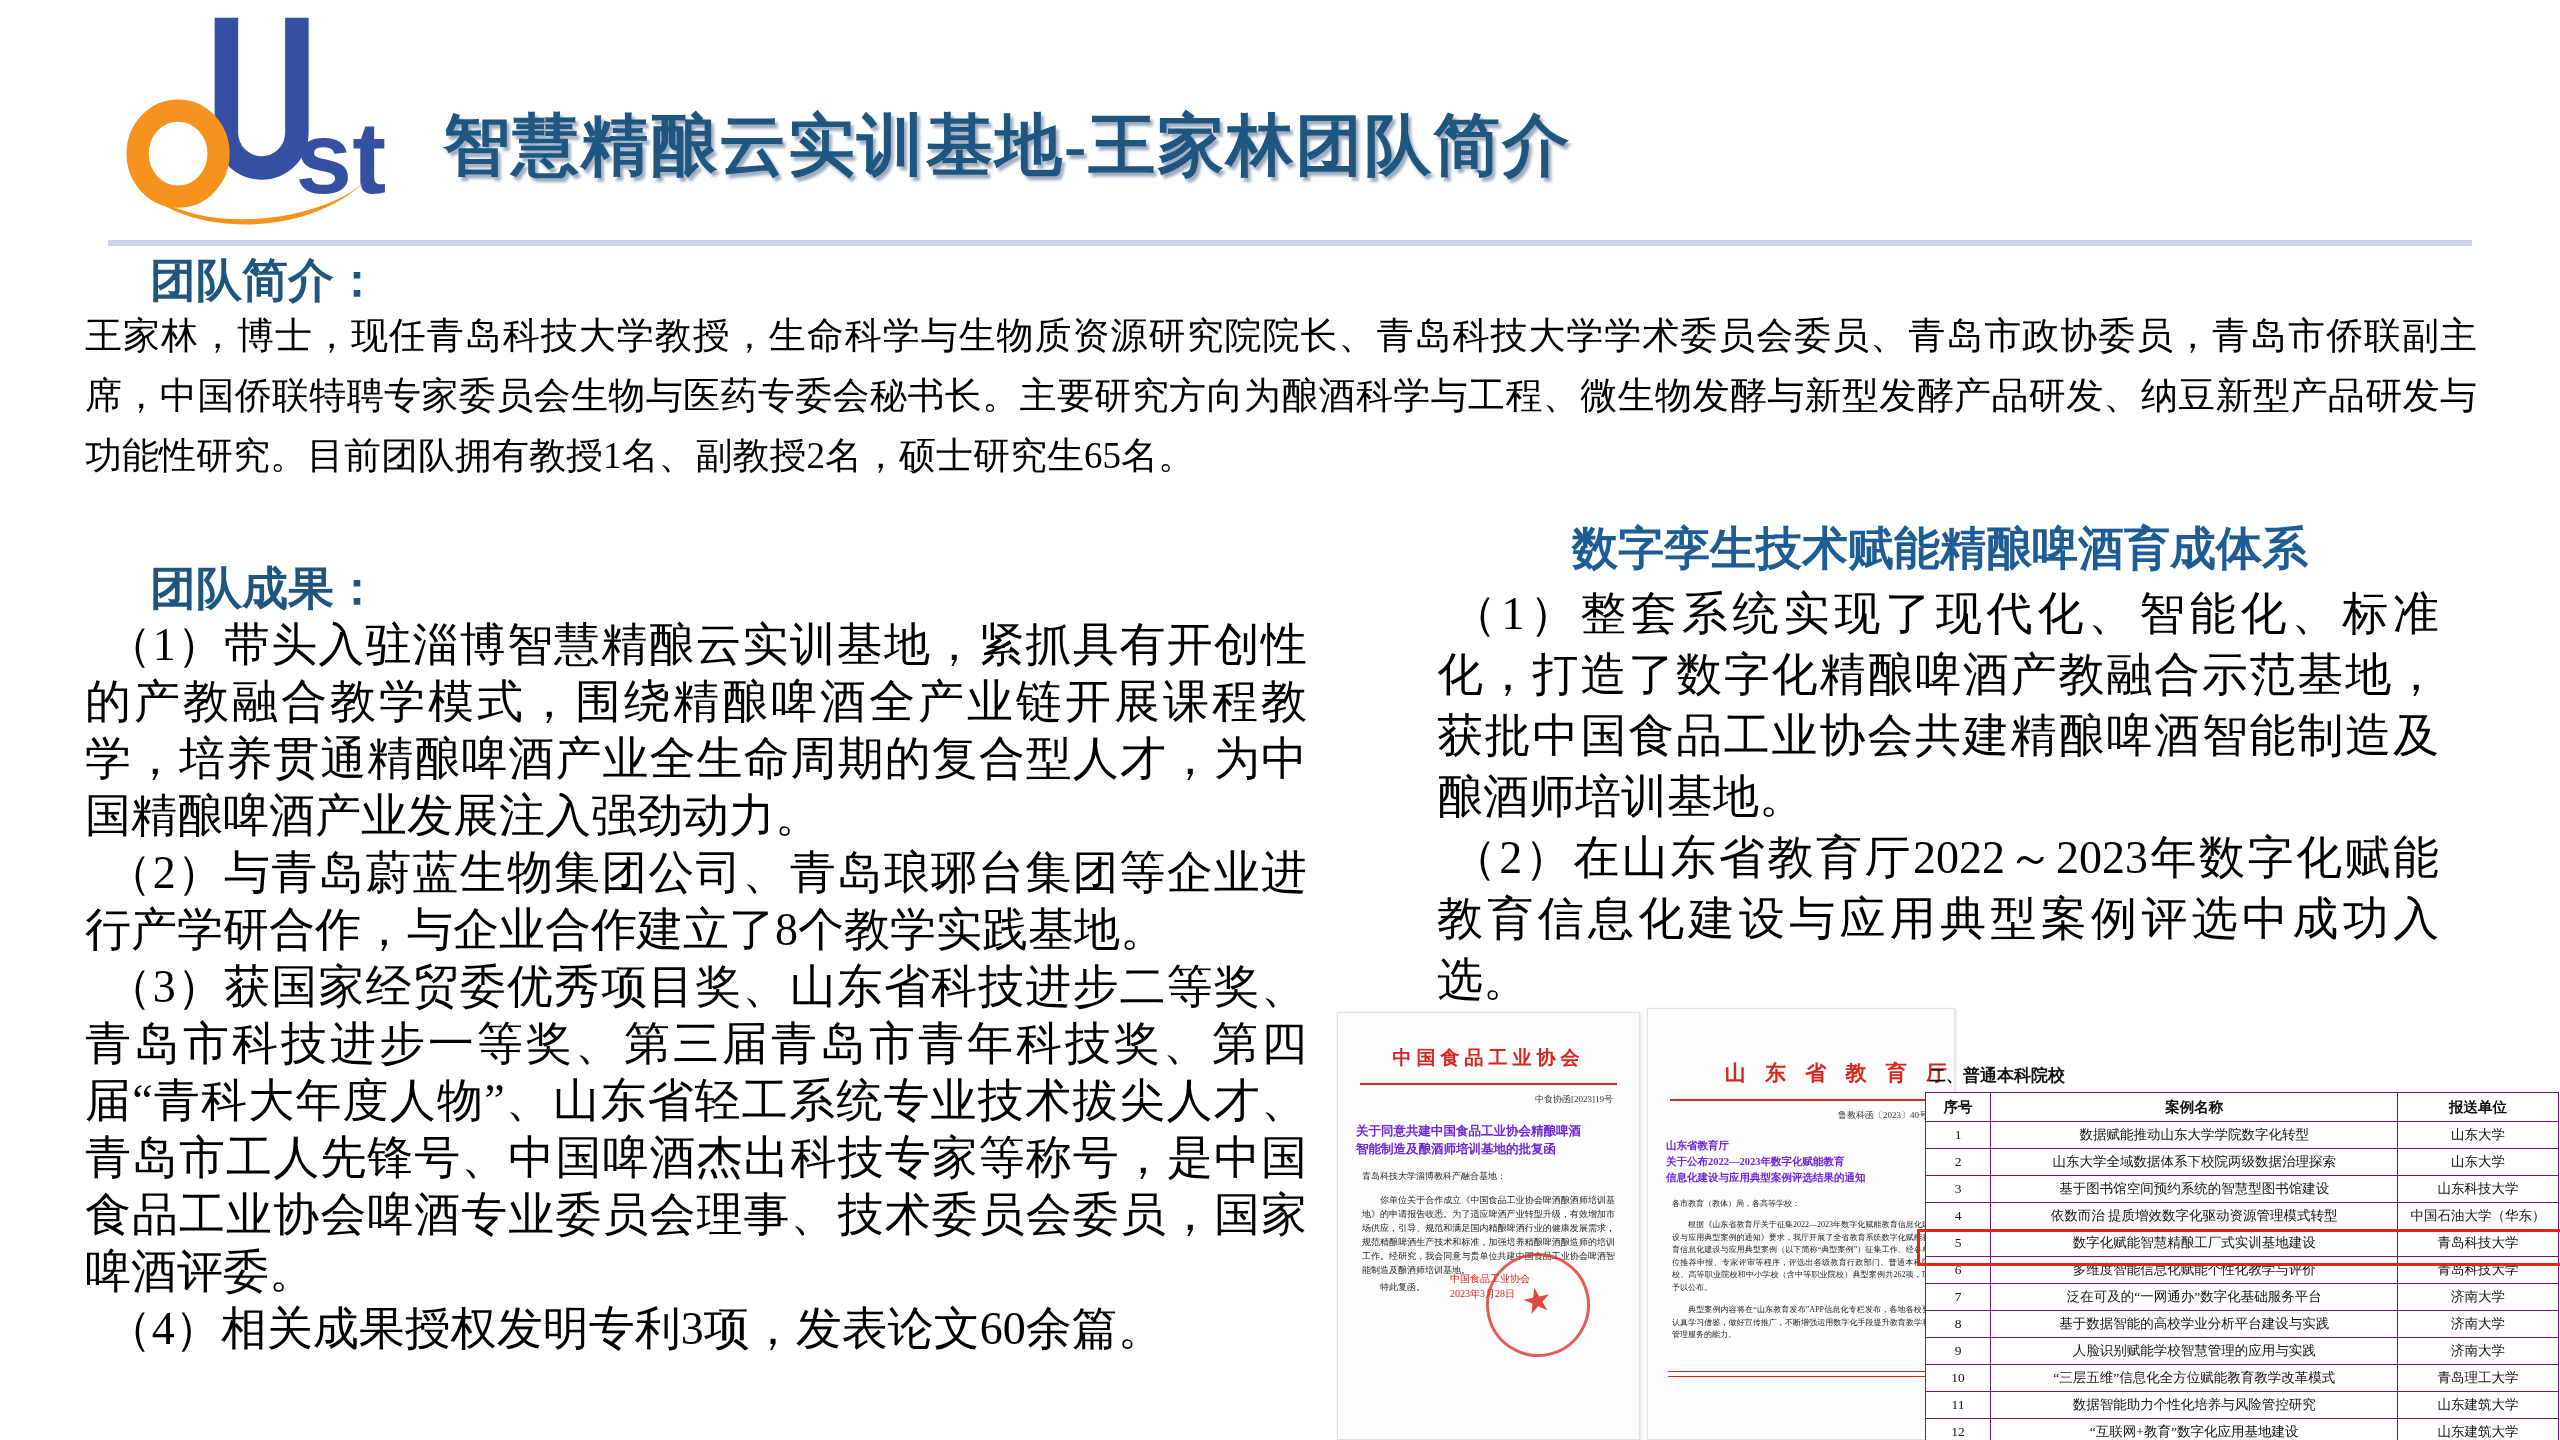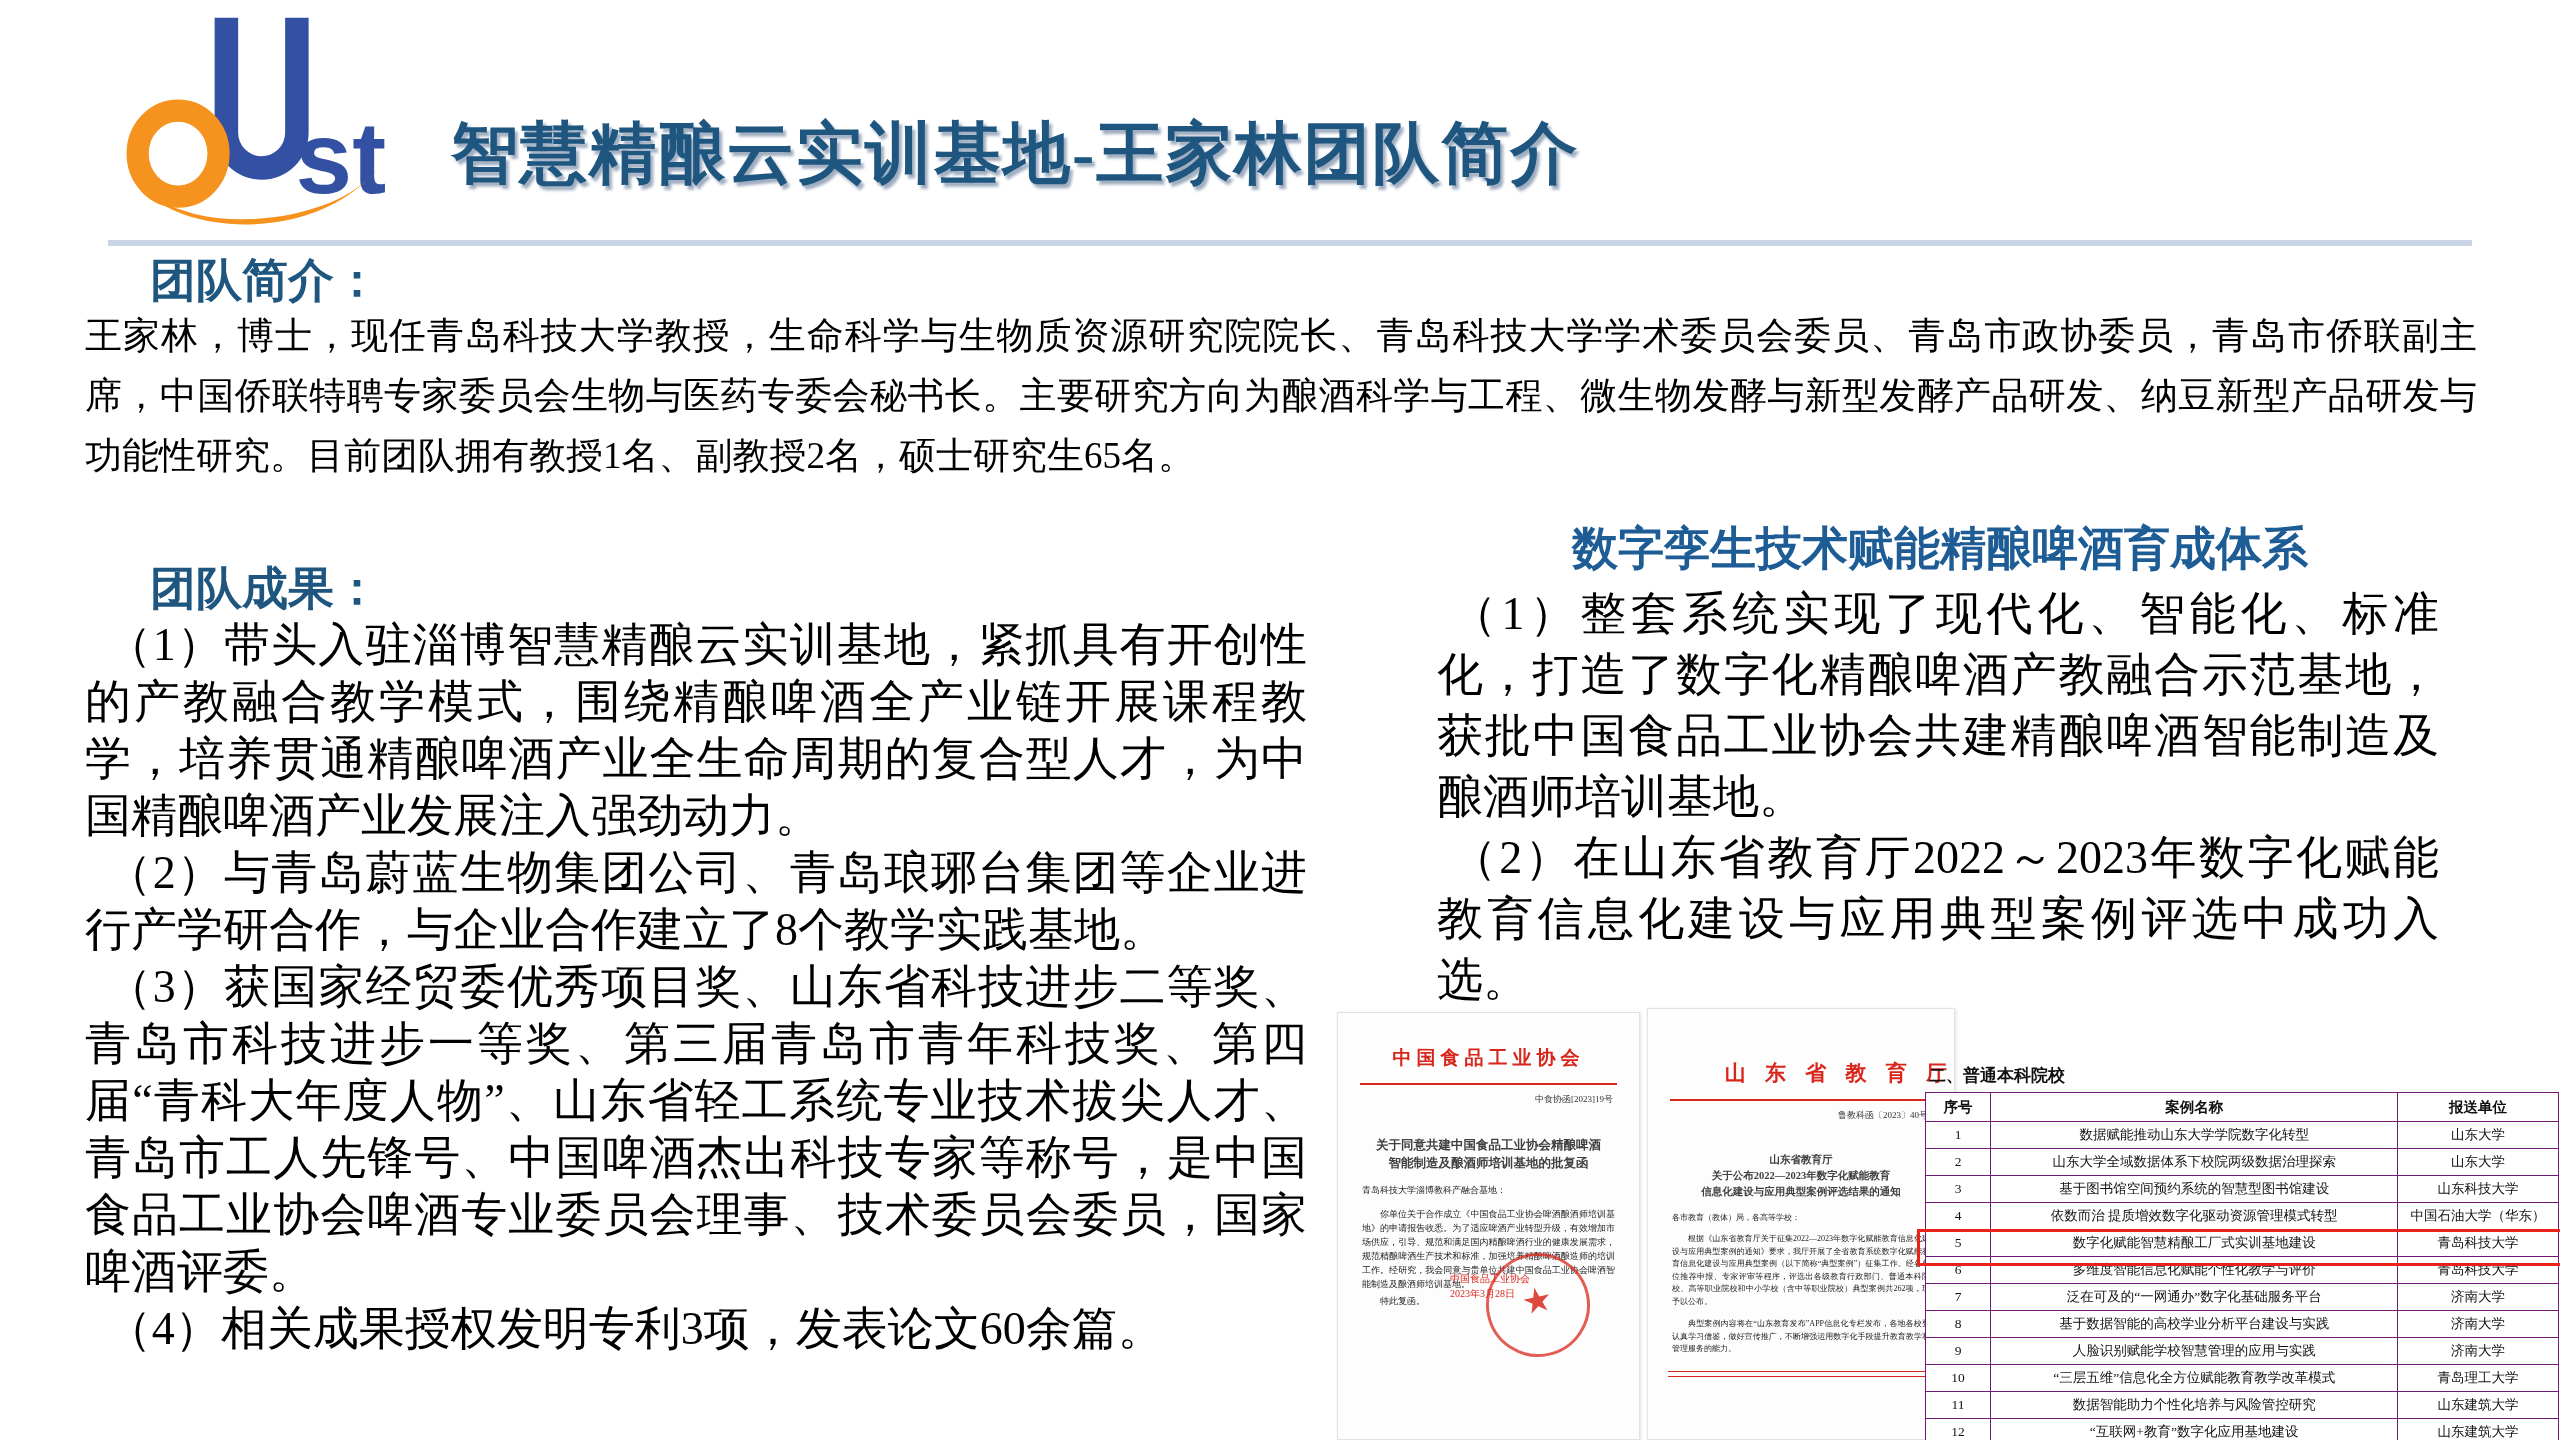--- a/index.html
+++ b/index.html
@@ -3,21 +3,21 @@
 <meta charset="utf-8">
 <style>
   html,body{margin:0;padding:0;background:#888;}
   .slide{
     position:relative;width:2560px;height:1440px;background:#ffffff;overflow:hidden;
     font-family:"Liberation Serif","DejaVu Serif",serif;color:#000;padding-left:19px;
   }
   
   .logo{position:absolute;left:100px;top:10px;width:305px;height:235px;}
   .page-title{
-    position:absolute;left:435px;top:92px;margin:16px;
+    position:absolute;left:435px;top:92px;margin:8px;
     font-size:67px;font-weight:bold;color:#1E567F;letter-spacing:2px;
     text-shadow:3px 4px 3px #9fadc0;white-space:nowrap;
   }
   .header-rule{position:absolute;left:108px;top:240px;width:2364px;height:6px;background:#C9D5E6;}
   
   .sec-heading{position:absolute;font-size:46px;font-weight:bold;color:#1E567F;margin:0;white-space:nowrap;}
   .intro-heading{left:150px;top:250px;}
   .achievements-heading{left:150px;top:558px;}
   
   .intro-para{position:absolute;left:85px;top:306px;width:2392px;margin:0;
@@ -30,21 +30,21 @@
   .right-list p{margin:0;text-indent:0.3em;}
   
   .doc-card{position:absolute;background:#fdfdfd;border:1px solid #e2e2e2;box-shadow:1px 1px 3px rgba(0,0,0,.12);}
   .doc1{left:1337px;top:1012px;width:301px;height:426px;}
   .doc2{left:1647px;top:1008px;width:306px;height:430px;}
   .doc-org{margin:0;text-align:center;color:#D9261C;font-weight:bold;white-space:nowrap;}
   .doc1 .doc-org{padding-top:32px;font-size:19px;letter-spacing:5px;}
   .doc2 .doc-org{padding-top:50px;font-size:21px;letter-spacing:7px;text-align:right;}
   .doc-redline{height:2px;background:#D9261C;margin:12px 22px 0 22px;}
   .doc-no{margin:8px 26px 0 0;text-align:right;font-size:9px;color:#333;}
-  .doc-heading{margin:30px 18px 0 18px;text-align:center;font-weight:bold;color:#404040;}
+  .doc-heading{margin:16px 18px 0 18px;text-align:left;font-weight:bold;color:#6d28d9;}
   .doc1 .doc-heading{font-size:12.5px;line-height:18px;}
   .doc2 .doc-heading{font-size:10.5px;line-height:16px;}
   .doc-body{margin:10px 24px 0 24px;font-size:9px;line-height:14px;color:#222;text-align:justify;}
   .doc2 .doc-body{font-size:8px;line-height:12.5px;}
   .doc-salutation{margin:12px 24px 0 24px;font-size:9px;color:#222;}
   .doc2 .doc-salutation{font-size:8px;}
   .doc-closing{margin:4px 24px 0 24px;font-size:9px;text-indent:2em;color:#222;}
   .doc-indent{text-indent:2em;}
   .stamp{position:absolute;left:148px;top:240px;width:98px;height:98px;border:3px solid rgba(216,40,28,.75);
     border-radius:50%;transform:rotate(-12deg);}

